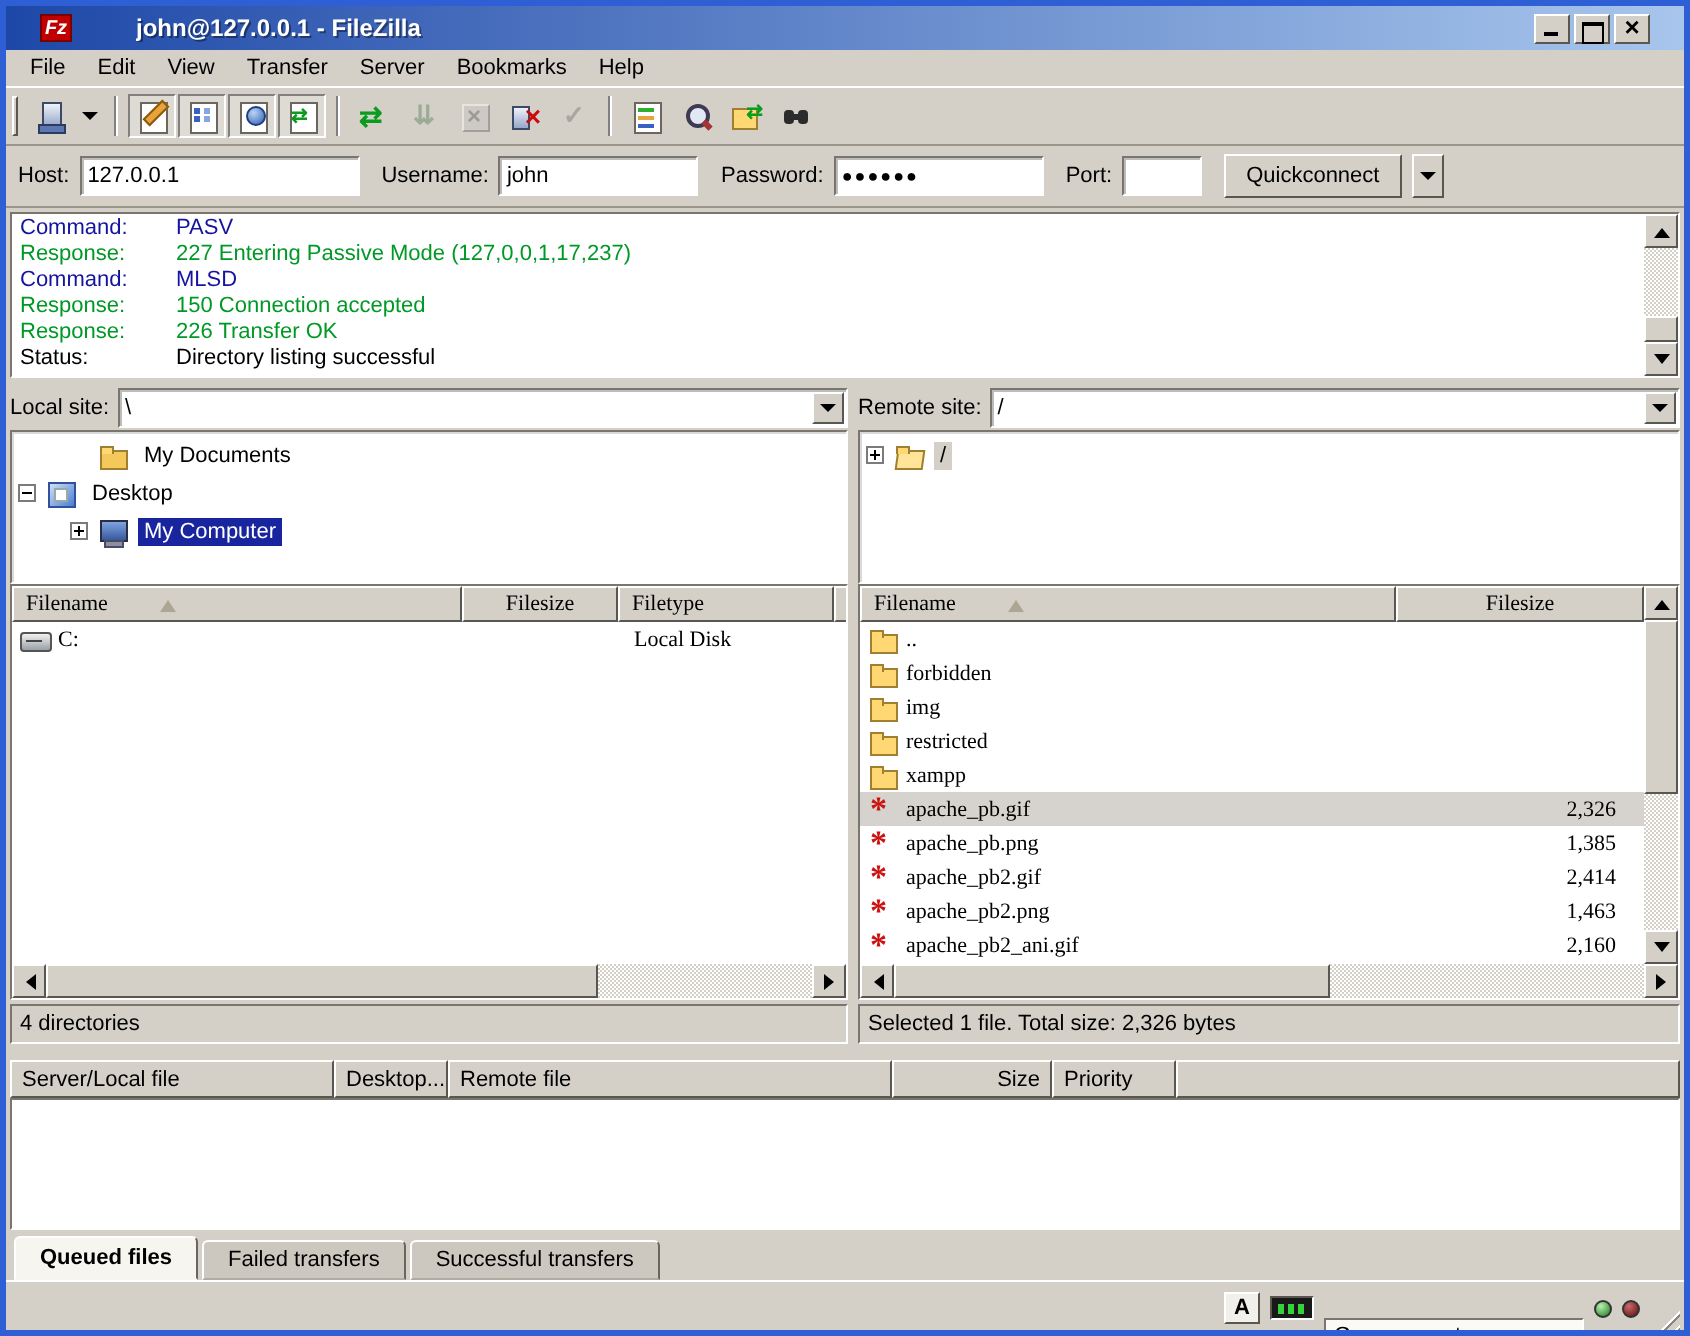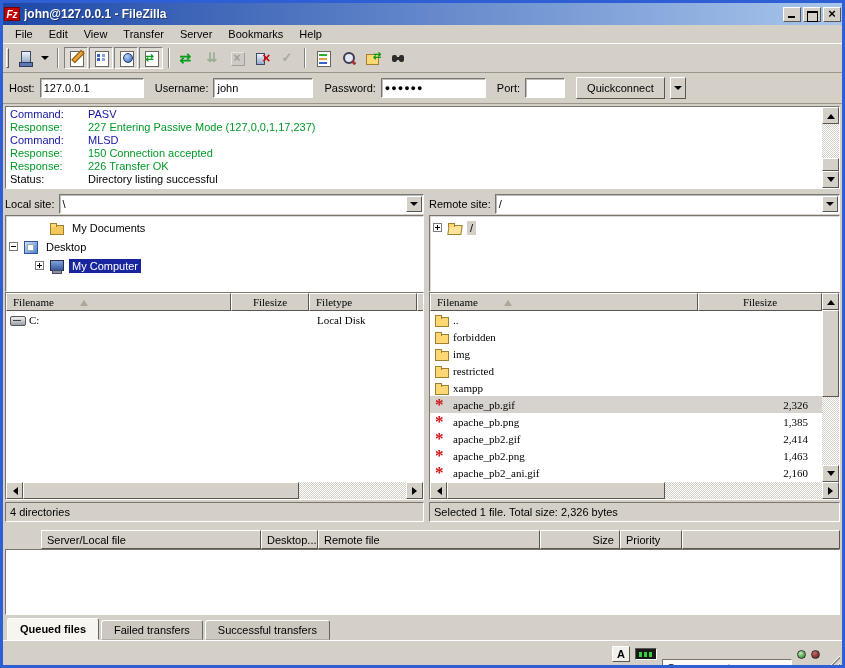--- a/index.html
+++ b/index.html
@@ -1,20 +1,20 @@
 <!DOCTYPE html>
 <html><head>
 <meta charset="utf-8">
 <style>
   html,body{margin:0;padding:0;background:#3a6ea5;}
   *{box-sizing:border-box;}
   body{font-family:"Liberation Sans","DejaVu Sans",sans-serif;font-size:11px;color:#000;}
   .frame{width:845px;height:668px;border:3px solid #2e5fd4;background:#d4d0c8;display:flex;flex-direction:column;overflow:hidden;}
   
-  .titlebar{height:22px;background:linear-gradient(90deg,#1e48a8,#a8c6ec);display:flex;align-items:center;padding:0 1px;flex:none;}
+  .titlebar{height:22px;background:linear-gradient(90deg,#1e48a8,#a8c6ec);display:flex;align-items:center;padding:0 17px;flex:none;gap:28px;}
   .app-icon{width:16px;height:14px;background:#c00000;color:#fff;font-weight:bold;font-style:italic;font-size:10px;display:flex;align-items:center;justify-content:center;margin-right:4px;border:1px solid #7a0000;}
   .title-text{color:#fff;font-weight:bold;font-size:12px;flex:1;text-shadow:1px 1px 0 rgba(0,0,0,.4);white-space:nowrap;overflow:hidden;}
   .win-btns{display:flex;gap:2px;}
   .wbtn{width:18px;height:15px;background:#d4d0c8;border:1px solid;border-color:#fff #5a5650 #5a5650 #fff;display:flex;align-items:center;justify-content:center;font-size:10px;font-weight:bold;position:relative;}
   .wbtn.min::after{content:"";position:absolute;left:4px;bottom:3px;width:7px;height:2px;background:#000;}
   .wbtn.max::after{content:"";position:absolute;left:3px;top:3px;width:9px;height:8px;border:1px solid #000;border-top-width:2px;}
   .wbtn.cls::after{content:"×";font-size:13px;line-height:10px;}
   
   .menubar{height:19px;display:flex;align-items:center;padding:0 4px;border-bottom:1px solid #fff;flex:none;}
   .menu-item{padding:2px 8px;cursor:default;}
@@ -135,21 +135,21 @@
   .local-row .f-name{width:202px;flex:none;}
   .local-row .f-size{width:78px;text-align:right;flex:none;}
   .local-row .f-type{padding-left:8px;}
   .remote-row .f-name{flex:1;}
   .remote-row .f-size{width:110px;text-align:right;padding-right:14px;flex:none;}
   .panestatus{height:20px;margin-top:2px;background:#d4d0c8;border:1px solid;border-color:#7a766e #fff #fff #7a766e;display:flex;align-items:center;padding-left:4px;flex:none;white-space:nowrap;overflow:hidden;}
   
   .queuepane{height:110px;display:flex;flex-direction:column;flex:none;padding:0 2px;}
   .qheader{height:19px;display:flex;flex:none;background:#d4d0c8;}
   .qh{display:flex;align-items:center;padding:0 5px;border:1px solid;border-color:#fff #5a5650 #5a5650 #fff;white-space:nowrap;overflow:hidden;flex:none;}
-  .qh.c1{width:220px;margin-left:36px;}.qh.c2{width:57px;}.qh.c3{width:222px;}.qh.c4{width:80px;justify-content:flex-end;}.qh.c5{width:62px;}.qh.c6{width:146px;}.qh.c7{flex:1;}
+  .qh.c1{width:162px;}.qh.c2{width:57px;}.qh.c3{width:222px;}.qh.c4{width:80px;justify-content:flex-end;}.qh.c5{width:62px;}.qh.c6{width:146px;}.qh.c7{flex:1;}
   .qbody{flex:1;background:#fff;border:1px solid;border-color:#7a766e #fff #fff #7a766e;}
   .qtabs{height:25px;display:flex;align-items:flex-end;gap:2px;padding:2px 2px 0 2px;flex:none;}
   .qtab{height:20px;padding:0 12px;display:flex;align-items:center;background:#ccc8c0;border:1px solid;border-color:#fff #6a665e #b0aca4 #fff;border-radius:3px 3px 0 0;}
   .qtab.active{height:22px;background:#f7f5f0;font-weight:bold;border-bottom-color:#f7f5f0;}
   
   .statusbar{height:27px;flex:none;border-top:1px solid #fff;display:flex;align-items:center;justify-content:flex-end;gap:5px;padding:0 2px;}
   .ascii-ind{width:18px;height:16px;background:#f2f0ea;border:1px solid;border-color:#fff #5a5650 #5a5650 #fff;display:flex;align-items:center;justify-content:center;font-weight:bold;font-size:11px;}
   .speed-ind{width:22px;height:12px;background:#181818;border:1px solid;border-color:#5a5650 #fff #fff #5a5650;position:relative;}
   .speed-ind::after{content:"";position:absolute;left:3px;top:3px;width:3px;height:5px;background:#35d13a;box-shadow:5px 0 0 #35d13a,10px 0 0 #35d13a;}
   .queue-status{width:130px;height:19px;background:#fbfaf7;border:1px solid;border-color:#7a766e #fff #fff #7a766e;display:flex;align-items:center;padding-left:4px;margin-top:28px;}
@@ -243,21 +243,21 @@
           <span class="tb-ic ic-sync"></span>
         </button>
         <button class="tb-btn">
           <span class="tb-ic ic-find"></span>
         </button>
       </div>
   </div>
 
   <div class="quickbar">
     <span>Host:</span>
-    <input class="qc-input" style="width: 104px;" value="127.0.0.1">
+    <input class="qc-input" style="width: 140px;" value="127.0.0.1">
     <span class="qc-label">Username:</span>
     <input class="qc-input" style="width: 100px;" value="john">
     <span class="qc-label">Password:</span>
     <input class="qc-input" style="width: 105px; letter-spacing: 1px; font-size: 9px;" value="●●●●●●">
     <span class="qc-label">Port:</span>
     <input class="qc-input" style="width: 40px;" value="">
     <button class="qc-btn">Quickconnect</button>
     <button class="qc-dd">
         <span class="dd-tri"></span>
       </button>

